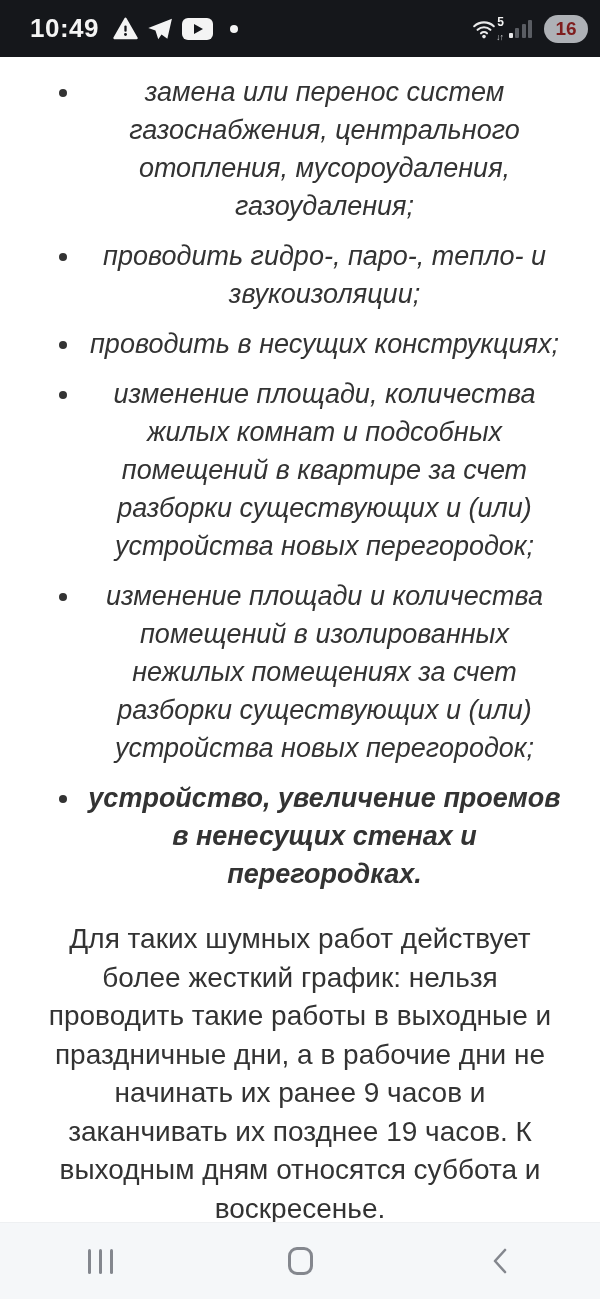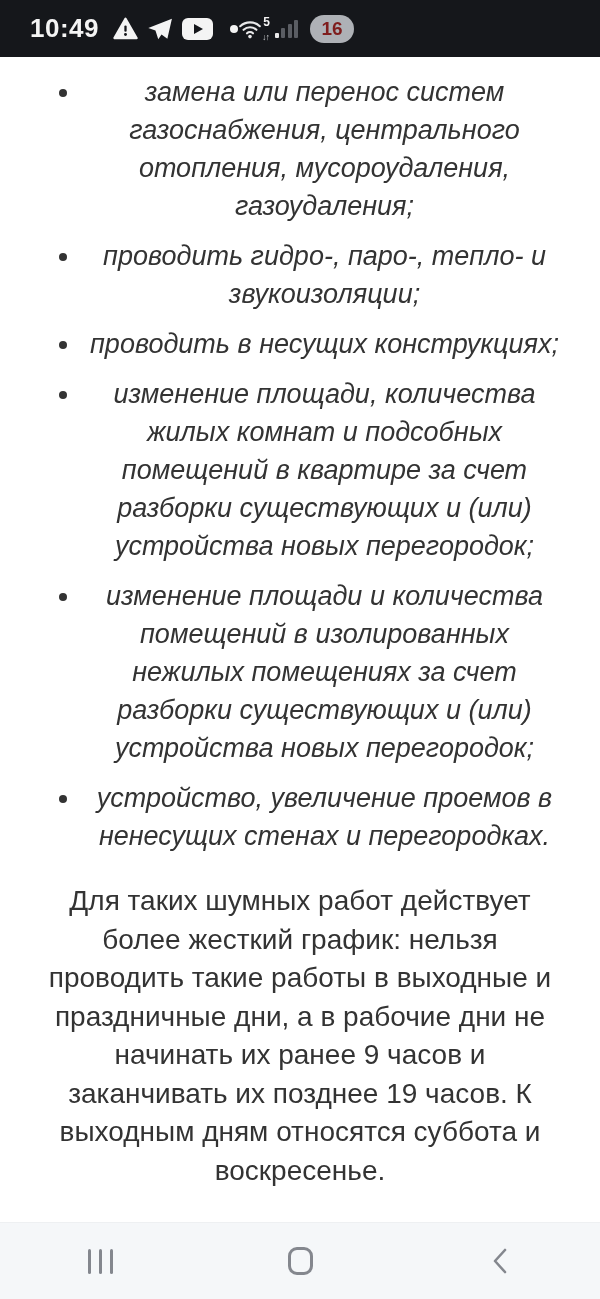--- a/index.html
+++ b/index.html
@@ -11,20 +11,21 @@
     position: relative;
     overflow: hidden;
   }
 
   
   .status-bar {
     height: 57px;
     background: #15171b;
     display: flex;
     align-items: center;
+    justify-content: space-between;
     padding: 0 12px 0 30px;
   }
   .sb-left, .sb-right { display: flex; align-items: center; }
   .sb-time {
     color: #f4f4f4;
     font-size: 26px;
     font-weight: bold;
     letter-spacing: 0.5px;
     margin-right: 14px;
   }
@@ -82,21 +83,21 @@
     padding-left: 49px;
     margin: 0;
   }
   .bullets li {
     font-style: italic;
     font-size: 27px;
     line-height: 38px;
     margin-bottom: 12px;
     color: #333333;
   }
-  .bullets li:last-child { margin-bottom: 0; }
+  .bullets li:last-child { margin-bottom: 0; font-weight: bold; }
   .para {
     margin-top: 27px;
     font-size: 28px;
     line-height: 38.5px;
     color: #333333;
   }
 
   
   .nav-bar {
     position: absolute;

